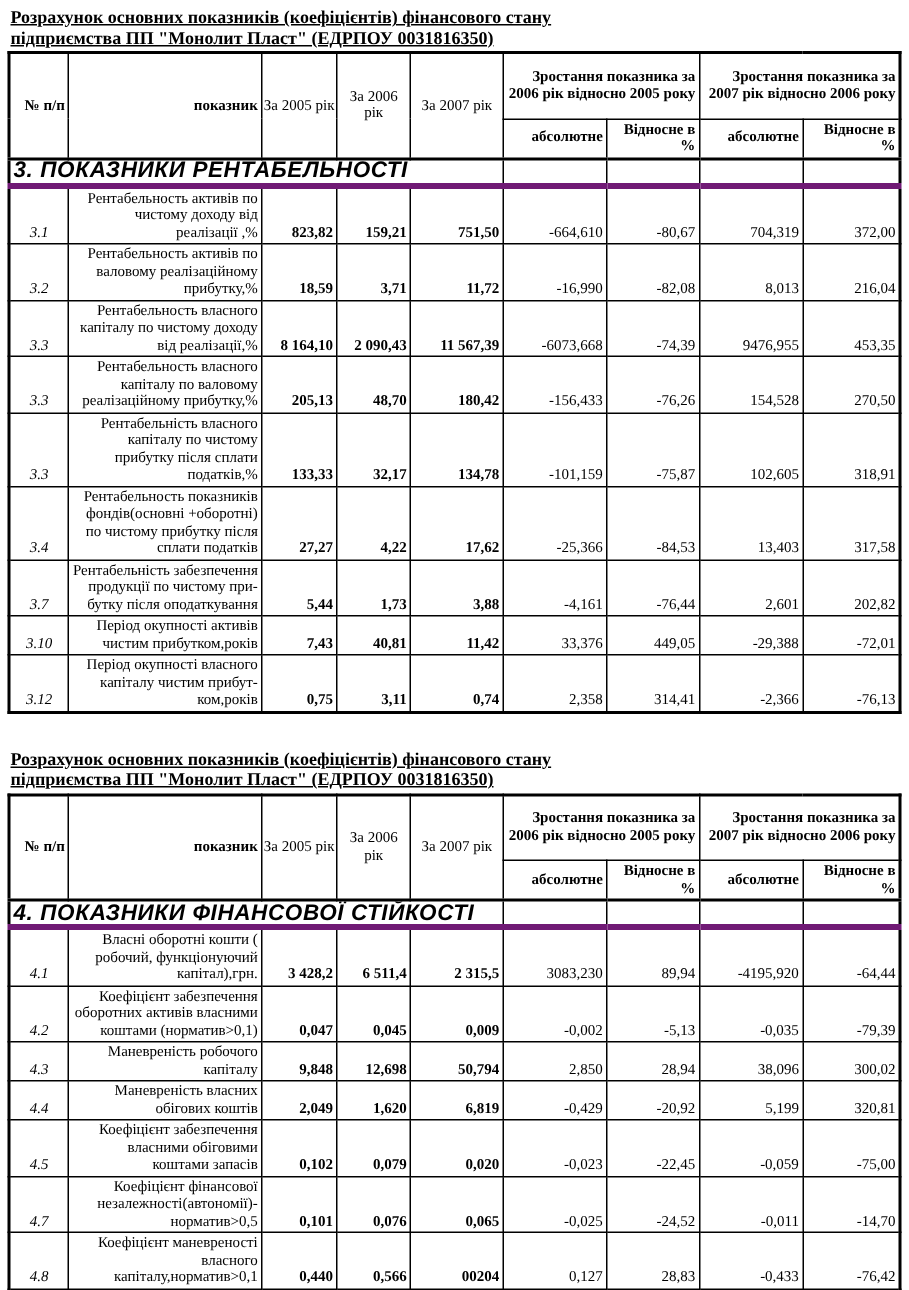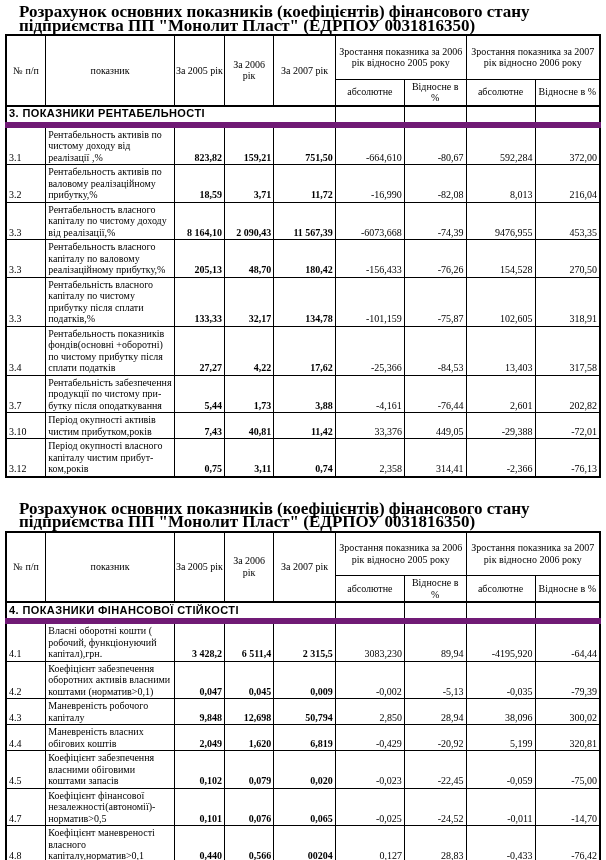--- a/index.html
+++ b/index.html
@@ -6,23 +6,24 @@
   body {
     width: 606px; height: 860px;
     font-family: "Liberation Serif", serif;
     color: #000;
     overflow: hidden;
   }
   .page { padding: 4px 5px 0 5px; }
 
   .doc-title {
     font-weight: bold;
-    font-size: 17px;
+    font-size: 12px;
     line-height: 13.5px;
-    margin: 1px 0 2px 14px;
+    margin: 1px 0 2px 2px;
+    text-decoration: underline;
   }
   .block-2 .doc-title { margin-top: 24px; }
 
   table.fin-table {
     border-collapse: collapse;
     table-layout: fixed;
     width: 596px;
     border: 2px solid #000;
   }
   .fin-table td {
@@ -39,37 +40,38 @@
   .col-y1    { width: 48px; }
   .col-y2    { width: 47px; }
   .col-y3    { width: 59px; }
   .col-a1    { width: 66px; }
   .col-r1    { width: 59px; }
   .col-a2    { width: 66px; }
   .col-r2    { width: 62px; }
 
   .hdr-row1 { height: 44px; }
   .hdr-row2 { height: 21px; }
-  .fin-table .hcell { vertical-align: middle; text-align: center; font-weight: normal; }
+  .fin-table .hcell { vertical-align: middle; text-align: right; font-weight: bold; }
   .fin-table .hcell-year { vertical-align: middle; text-align: center; padding: 1px 1px; }
   .fin-table .hcell-growth { vertical-align: middle; }
 
   .section-row td {
     font-family: "Liberation Sans", sans-serif;
     font-weight: bold;
-    font-size: 11px;
+    font-size: 15px;
     letter-spacing: 0.4px;
     border-top: 2px solid #000;
-    border-bottom: 6px solid #701a75;
+    border-bottom: 4px solid #701a75;
     height: 13px;
     vertical-align: middle;
-  }
-
-  .c-num   { vertical-align: bottom; text-align: left; }
-  .c-label { vertical-align: top; text-align: left; }
+    font-style: italic;
+  }
+
+  .c-num   { vertical-align: bottom; text-align: center; font-style: italic; }
+  .c-label { vertical-align: top; text-align: right; }
   .c-val   { vertical-align: bottom; text-align: right; }
   .c-bold  { font-weight: bold; }
 </style>
 </head>
 <body>
 
 <div class="page">
 
   <div class="block block-1">
     <div class="doc-title">
@@ -115,21 +117,21 @@
       </tbody>
       <tbody>
   <tr>
     <td class="c-num">3.1</td>
     <td class="c-label">Рентабельность активів по чистому доходу від реалізації ,%</td>
     <td class="c-val c-bold">823,82</td>
     <td class="c-val c-bold">159,21</td>
     <td class="c-val c-bold">751,50</td>
     <td class="c-val">-664,610</td>
     <td class="c-val">-80,67</td>
-    <td class="c-val">592,284</td>
+    <td class="c-val">704,319</td>
     <td class="c-val">372,00</td>
   </tr>
 
   <tr>
     <td class="c-num">3.2</td>
     <td class="c-label">Рентабельность активів по валовому реалізаційному прибутку,%</td>
     <td class="c-val c-bold">18,59</td>
     <td class="c-val c-bold">3,71</td>
     <td class="c-val c-bold">11,72</td>
     <td class="c-val">-16,990</td>

